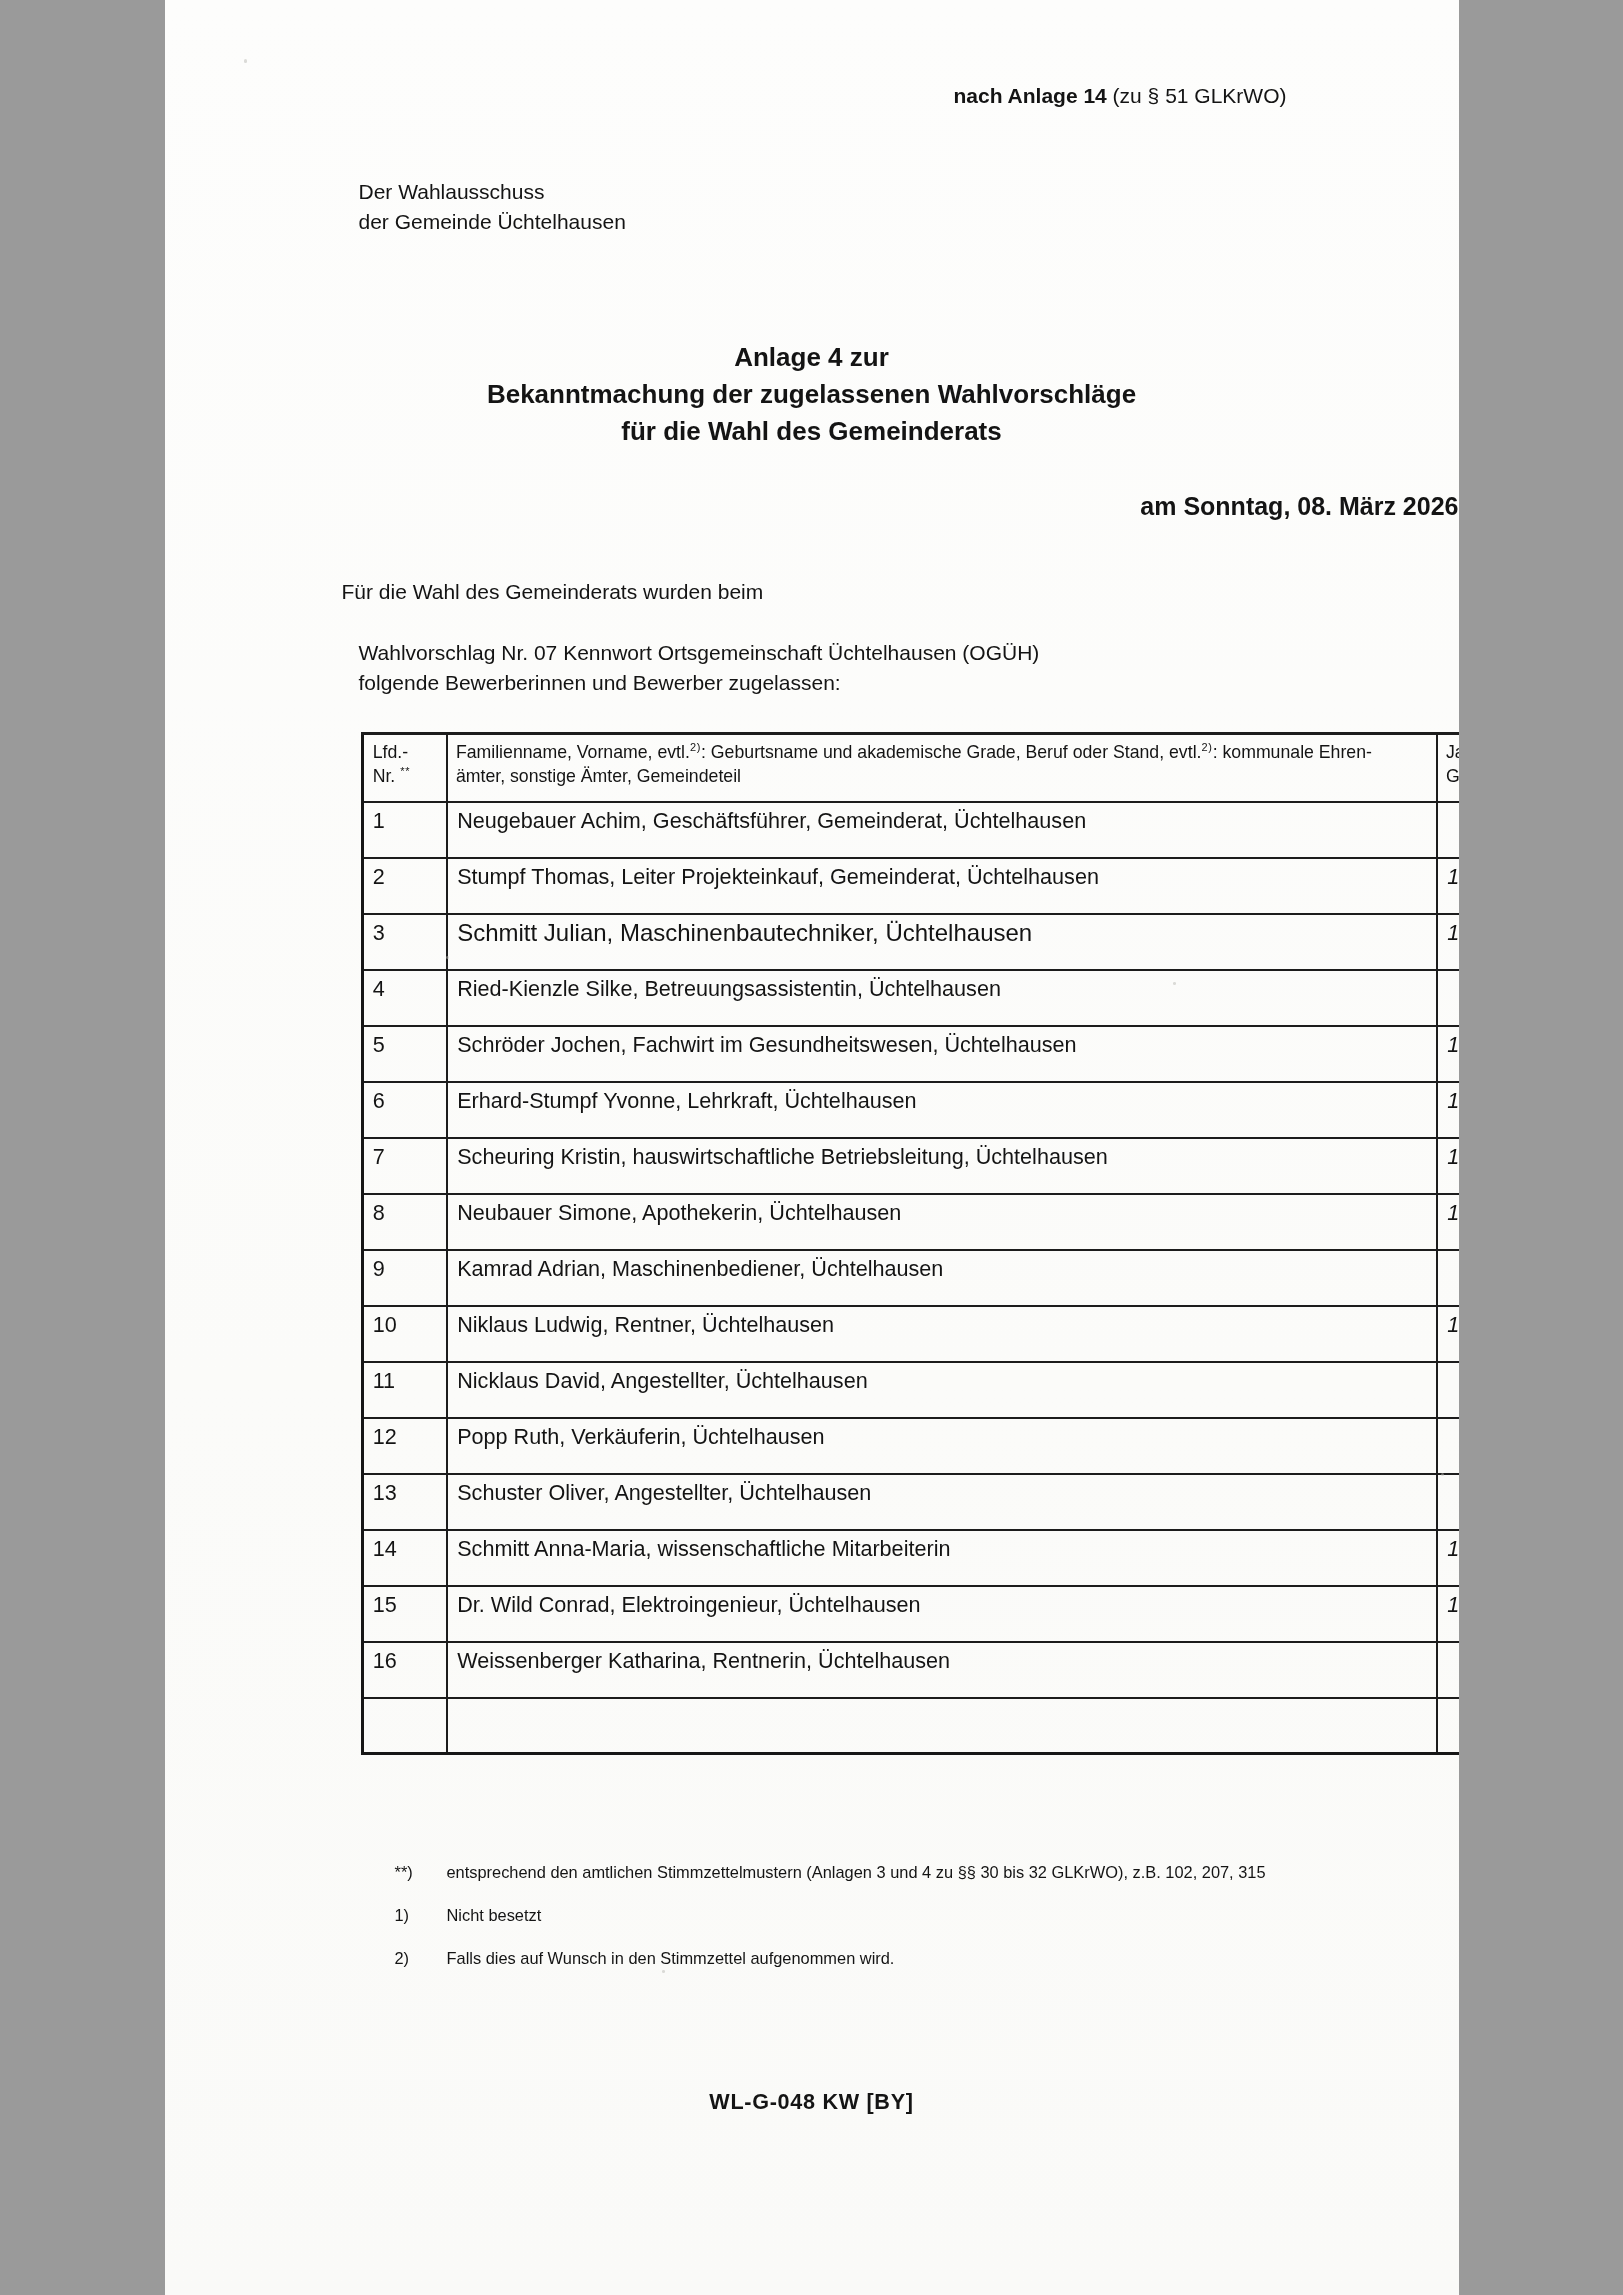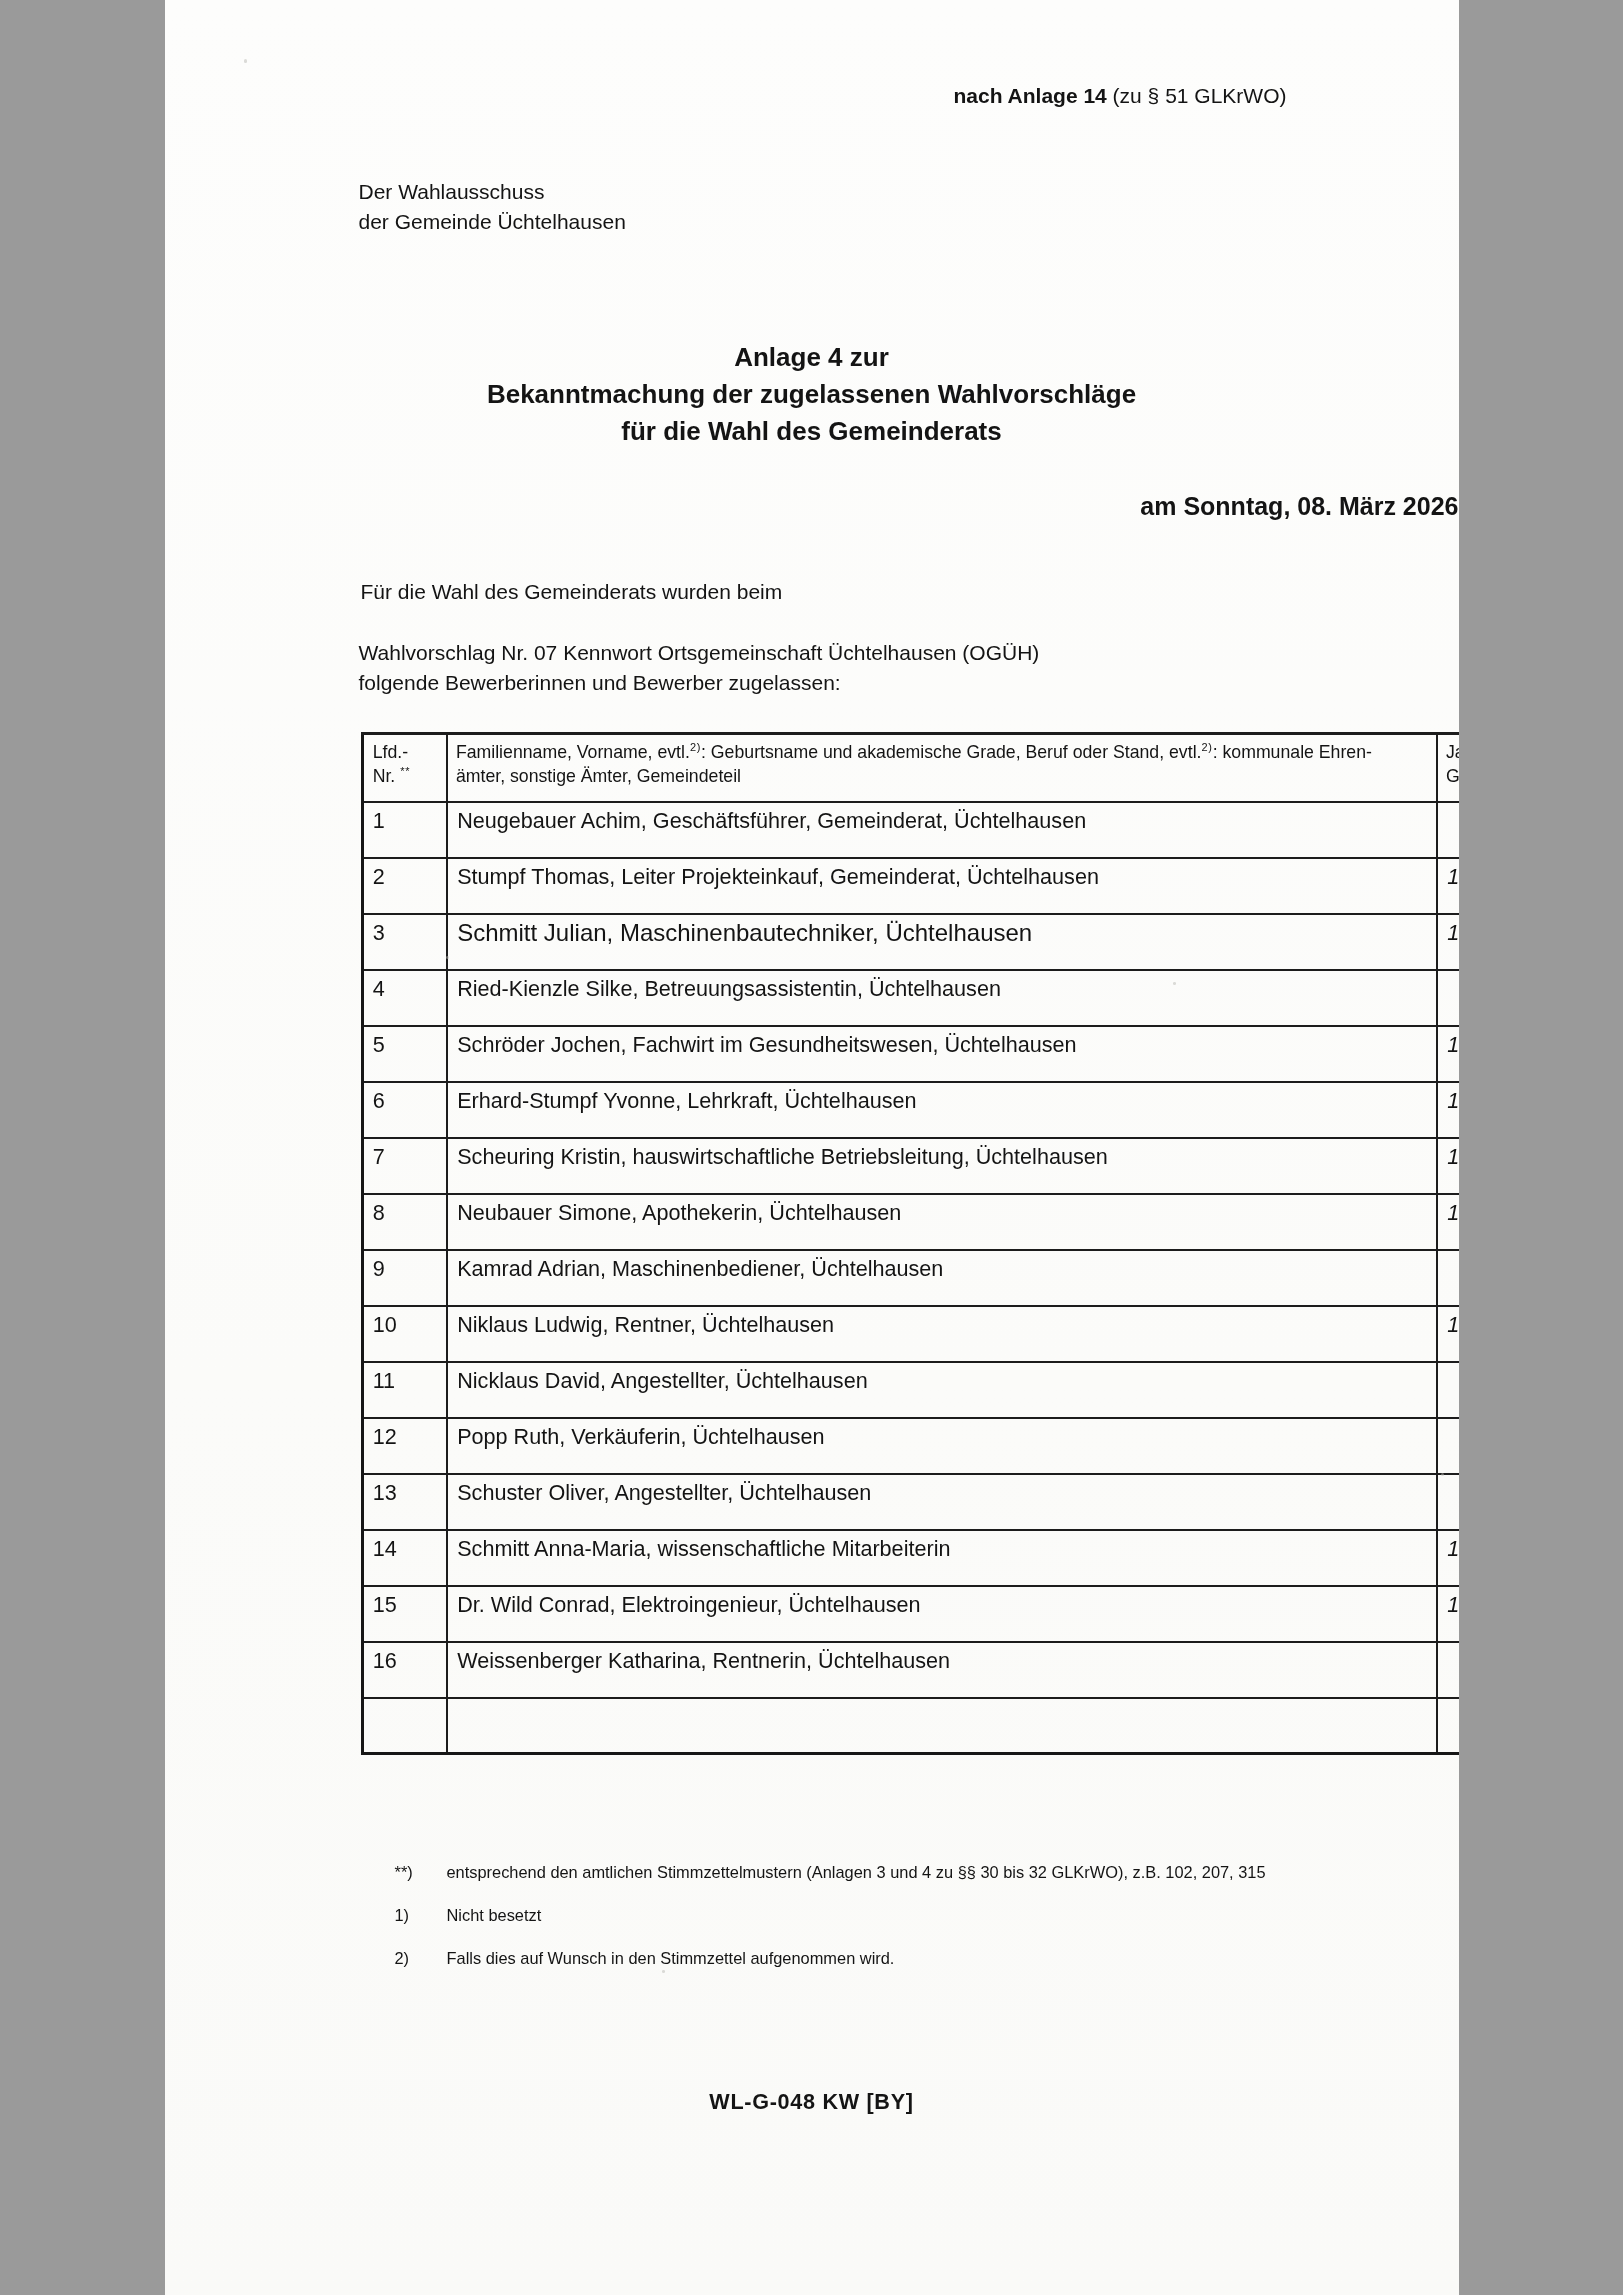--- a/index.html
+++ b/index.html
@@ -52,21 +52,21 @@
     width:100%;
     text-align:right;
     font-size:25px;
     font-weight:700;
   }
 
   
   .intro {
     position:absolute;
     top:580px;
-    left:196px;
+    left:177px;
     font-size:21px;
   }
   .proposal {
     position:absolute;
     top:638px;
     left:194px;
     font-size:21px;
     line-height:30px;
   }
 

